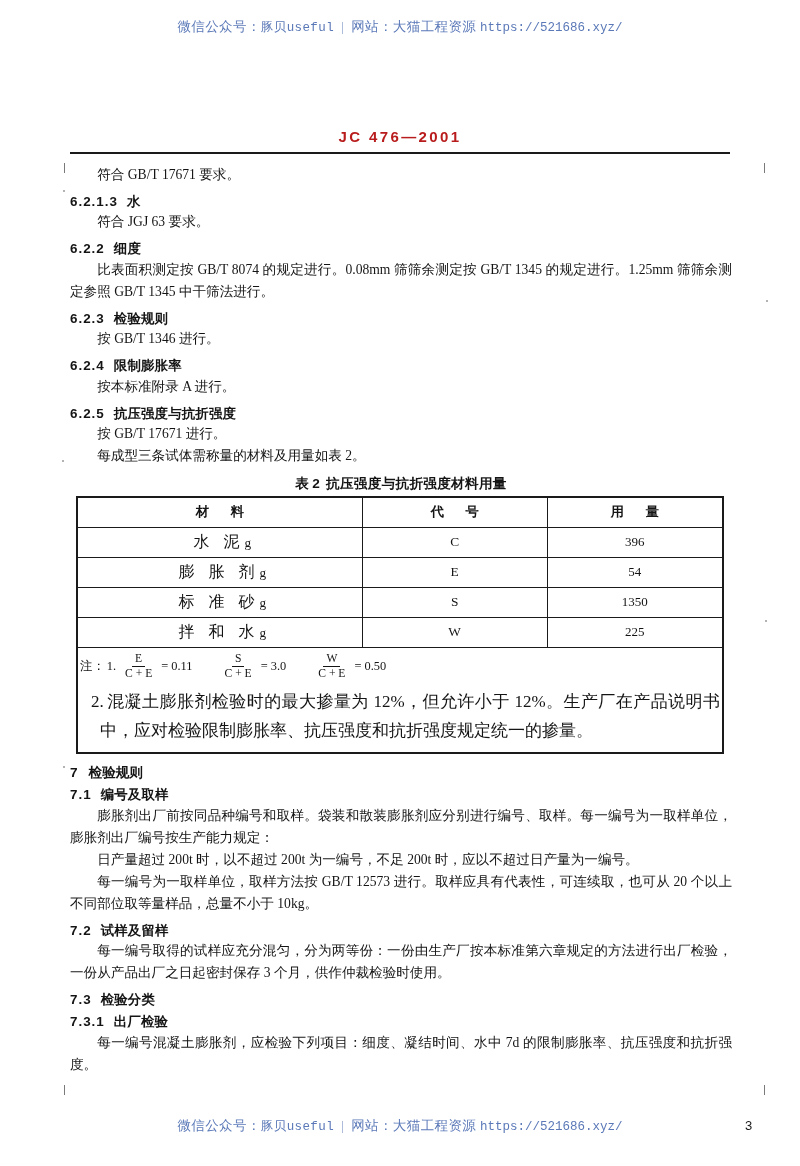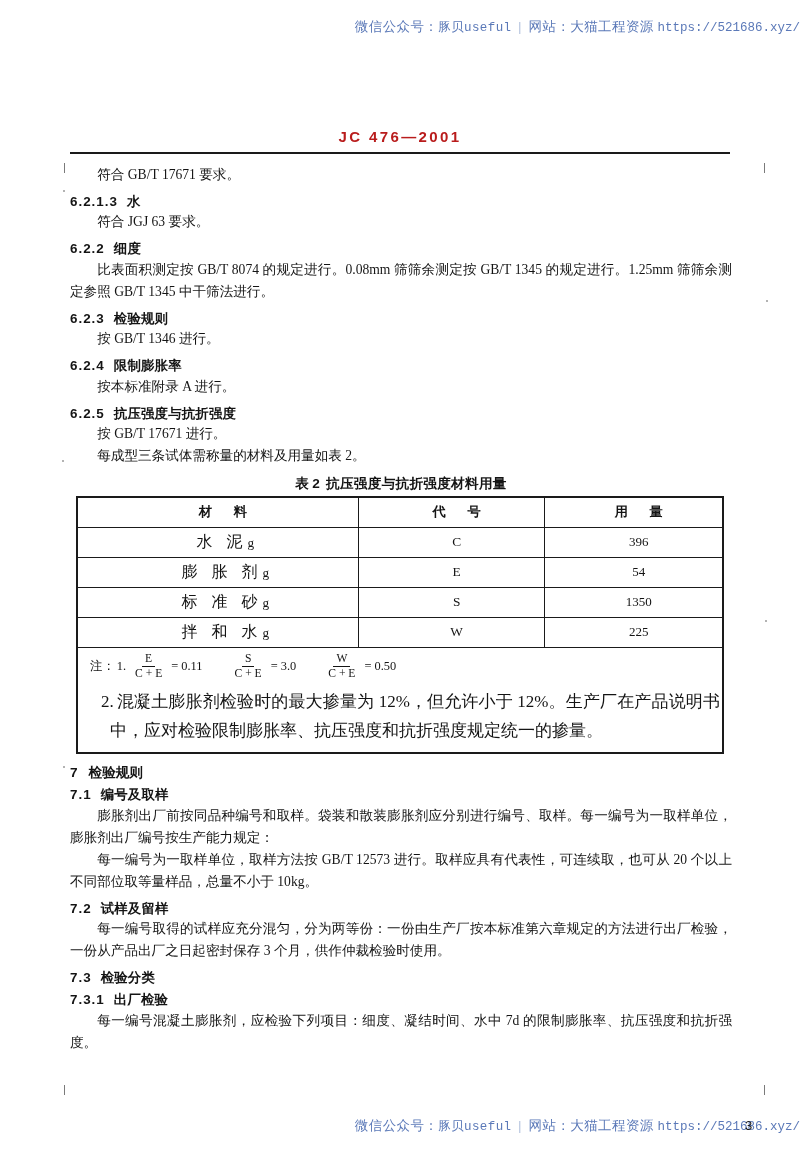--- a/index.html
+++ b/index.html
@@ -14,21 +14,21 @@
     font-family: "Liberation Serif", "DejaVu Serif", serif;
     color: #141414;
     overflow: hidden;
   }
 
   
   .watermark {
     position: absolute;
     left: 0;
     width: 800px;
-    text-align: right;
+    text-align: center;
     color: #5b79b8;
     font-size: 13.5px;
     letter-spacing: 0.4px;
     white-space: nowrap;
   }
   .watermark-top { top: 18px; }
   .watermark-bottom { top: 1117px; }
   .watermark .sep {
     display: inline-block;
     margin: 0 7px;
@@ -138,21 +138,21 @@
   }
   table.mat-table,
   table.mat-table td {
     border: 1px solid #1a1a1a;
   }
   table.mat-table {
     border-width: 2px;
   }
   table.mat-table td {
     text-align: center;
-    padding: 5px 2px 6px 12px;
+    padding: 5px 2px 6px 2px;
     height: 18px;
   }
   td.col-mat { width: 288px; }
   td.col-code { width: 185px; }
   td.col-amt { width: 175px; }
   .th-text {
     font-family: "Liberation Sans", "DejaVu Sans", sans-serif;
     font-weight: bold;
     letter-spacing: 9px;
     padding-left: 9px;
@@ -331,20 +331,21 @@
   </table>
 
   <p class="clause-major">
     <span class="num">7</span><span>检验规则</span>
   </p>
 
   <p class="clause">
     <span class="num">7.1</span><span>编号及取样</span>
   </p>
   <p class="para">膨胀剂出厂前按同品种编号和取样。袋装和散装膨胀剂应分别进行编号、取样。每一编号为一取样单位，膨胀剂出厂编号按生产能力规定：</p>
+  <p class="para">日产量超过 200t 时，以不超过 200t 为一编号，不足 200t 时，应以不超过日产量为一编号。</p>
   <p class="para">每一编号为一取样单位，取样方法按 GB/T 12573 进行。取样应具有代表性，可连续取，也可从 20 个以上不同部位取等量样品，总量不小于 10kg。</p>
 
   <p class="clause">
     <span class="num">7.2</span><span>试样及留样</span>
   </p>
   <p class="para">每一编号取得的试样应充分混匀，分为两等份：一份由生产厂按本标准第六章规定的方法进行出厂检验，一份从产品出厂之日起密封保存 3 个月，供作仲裁检验时使用。</p>
 
   <p class="clause">
     <span class="num">7.3</span><span>检验分类</span>
   </p>

